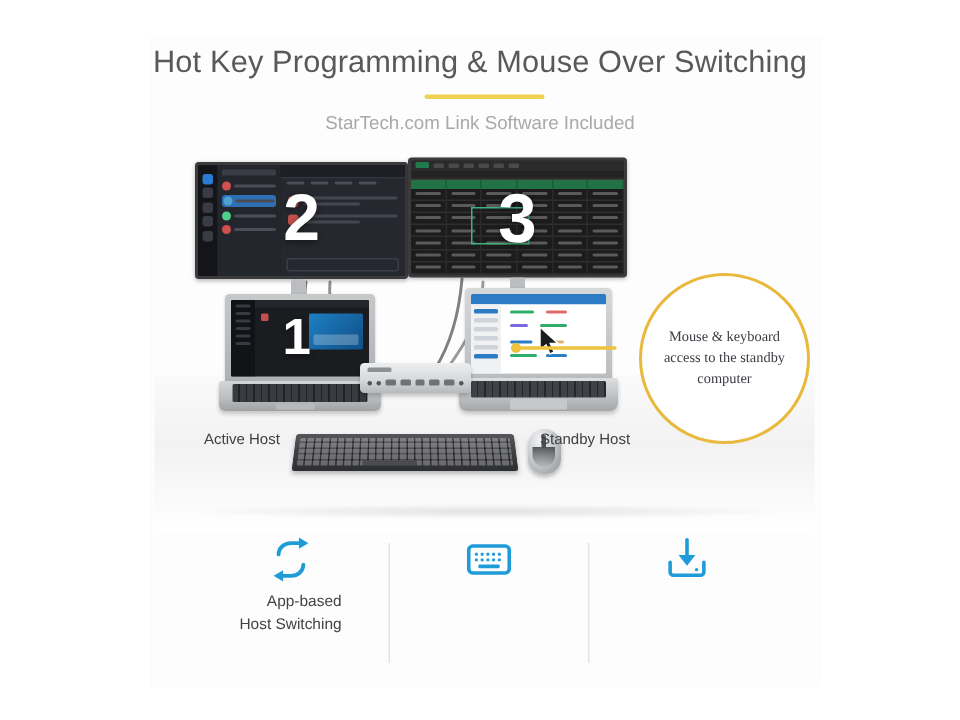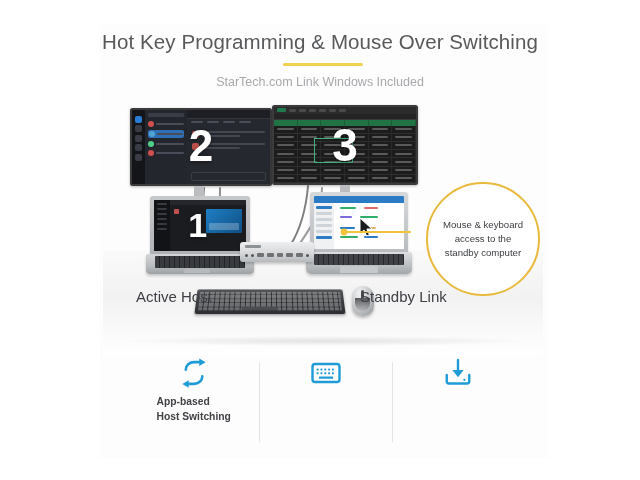--- a/index.html
+++ b/index.html
@@ -187,57 +187,57 @@
   #kbd .space{position:absolute;left:46px;bottom:4px;width:36px;height:4px;background:#4b4c50;border-radius:1px;}
   #mouse{
     position:absolute;left:244px;top:186px;width:22px;height:30px;
     background:radial-gradient(ellipse at 35% 25%,#f2f3f4 0%,#c9cbcd 45%,#8e9194 100%);
     border-radius:11px 11px 10px 10px;box-shadow:0 2px 3px rgba(0,0,0,.25);
   }
   #mouse::after{content:"";position:absolute;left:9px;top:4px;width:3px;height:9px;background:#4d4f52;border-radius:2px;}
   #mouse .shine{position:absolute;left:3px;top:12px;width:15px;height:13px;background:linear-gradient(180deg,rgba(60,62,65,.85),rgba(140,143,146,.2));border-radius:0 0 9px 9px;}
 
   
-  .hostlabel{position:absolute;font-size:15px;color:#3e4045;white-space:nowrap;}
+  .hostlabel{position:absolute;font-size:10px;color:#3e4045;white-space:nowrap;}
   #label-active{left:28px;top:188px;}
   #label-standby{left:252px;top:188px;}
 
   
   .callout{
     position:absolute;left:318px;top:82px;width:114px;height:114px;
     border:2px solid #e8b93c;border-radius:50%;
     background:#ffffff;
     display:flex;align-items:center;justify-content:center;text-align:center;
     box-sizing:border-box;
   }
   .callout span{
-    font-size:9.6px;line-height:1.45;color:#3b3d42;padding:0 9px;display:block;
+    font-size:9.6px;line-height:1.45;color:#3b3d42;padding:0 9px;display:block;font-family:Liberation Serif, serif;
   }
   .leader{position:absolute;left:232px;top:120px;width:92px;height:40px;}
 
   
   .features{
     position:absolute;left:128px;top:358px;width:396px;height:84px;
     display:flex;align-items:flex-start;
   }
   .feature{flex:1;display:flex;flex-direction:column;align-items:center;gap:7px;}
-  .feature .lbl{font-size:10.3px;line-height:1.42;color:#414246;text-align:left;white-space:pre-line;font-weight:bold;}
+  .feature .lbl{font-size:10.3px;line-height:1.42;color:#414246;text-align:right;white-space:pre-line;}
   .fdiv{width:1px;align-self:stretch;margin-top:4px;background:#e3e4e6;}
   .ficon{width:34px;height:30px;display:block;}
 </style>
 </head>
 <body>
 
 <div id="stage">
 
   <div class="panel-edge"></div>
 
   <div class="title">Hot Key Programming &amp; Mouse Over Switching</div>
   <div class="title-rule"></div>
-  <div class="subtitle">StarTech.com Link Windows Included</div>
+  <div class="subtitle">StarTech.com Link Software Included</div>
 
   <div class="scene">
 
     <div class="desk"></div>
     <div class="desk-shadow"></div>
 
     <svg style="position:absolute;left:0;top:0;width:430px;height:250px;overflow:visible;">
       <path class="cable" d="M96,88 C92,112 104,128 132,146" stroke-width="2" opacity=".75"></path>
       <path class="cable" d="M112,88 C110,114 122,130 142,146" stroke-width="2" opacity=".6"></path>
       <path class="cable" d="M200,86 C198,110 192,130 182,146" stroke-width="2" opacity=".7"></path>
@@ -477,21 +477,21 @@
 
     <div id="kbd">
       <div class="keys"></div>
       <div class="space"></div>
     </div>
     <div id="mouse">
       <div class="shine"></div>
     </div>
 
     <div class="hostlabel" id="label-active">Active Host</div>
-    <div class="hostlabel" id="label-standby">Standby Link</div>
+    <div class="hostlabel" id="label-standby">Standby Host</div>
 
     <svg class="leader" viewBox="0 0 92 40">
       <path d="M2,12 L70,12" stroke="#efc43c" stroke-width="2.2" fill="none" stroke-linecap="round"></path>
       <circle cx="4" cy="12" r="3.4" fill="#efc43c"></circle>
     </svg>
 
     <div class="callout">
       <span>Mouse &amp; keyboard access to the standby computer</span>
     </div>
 

